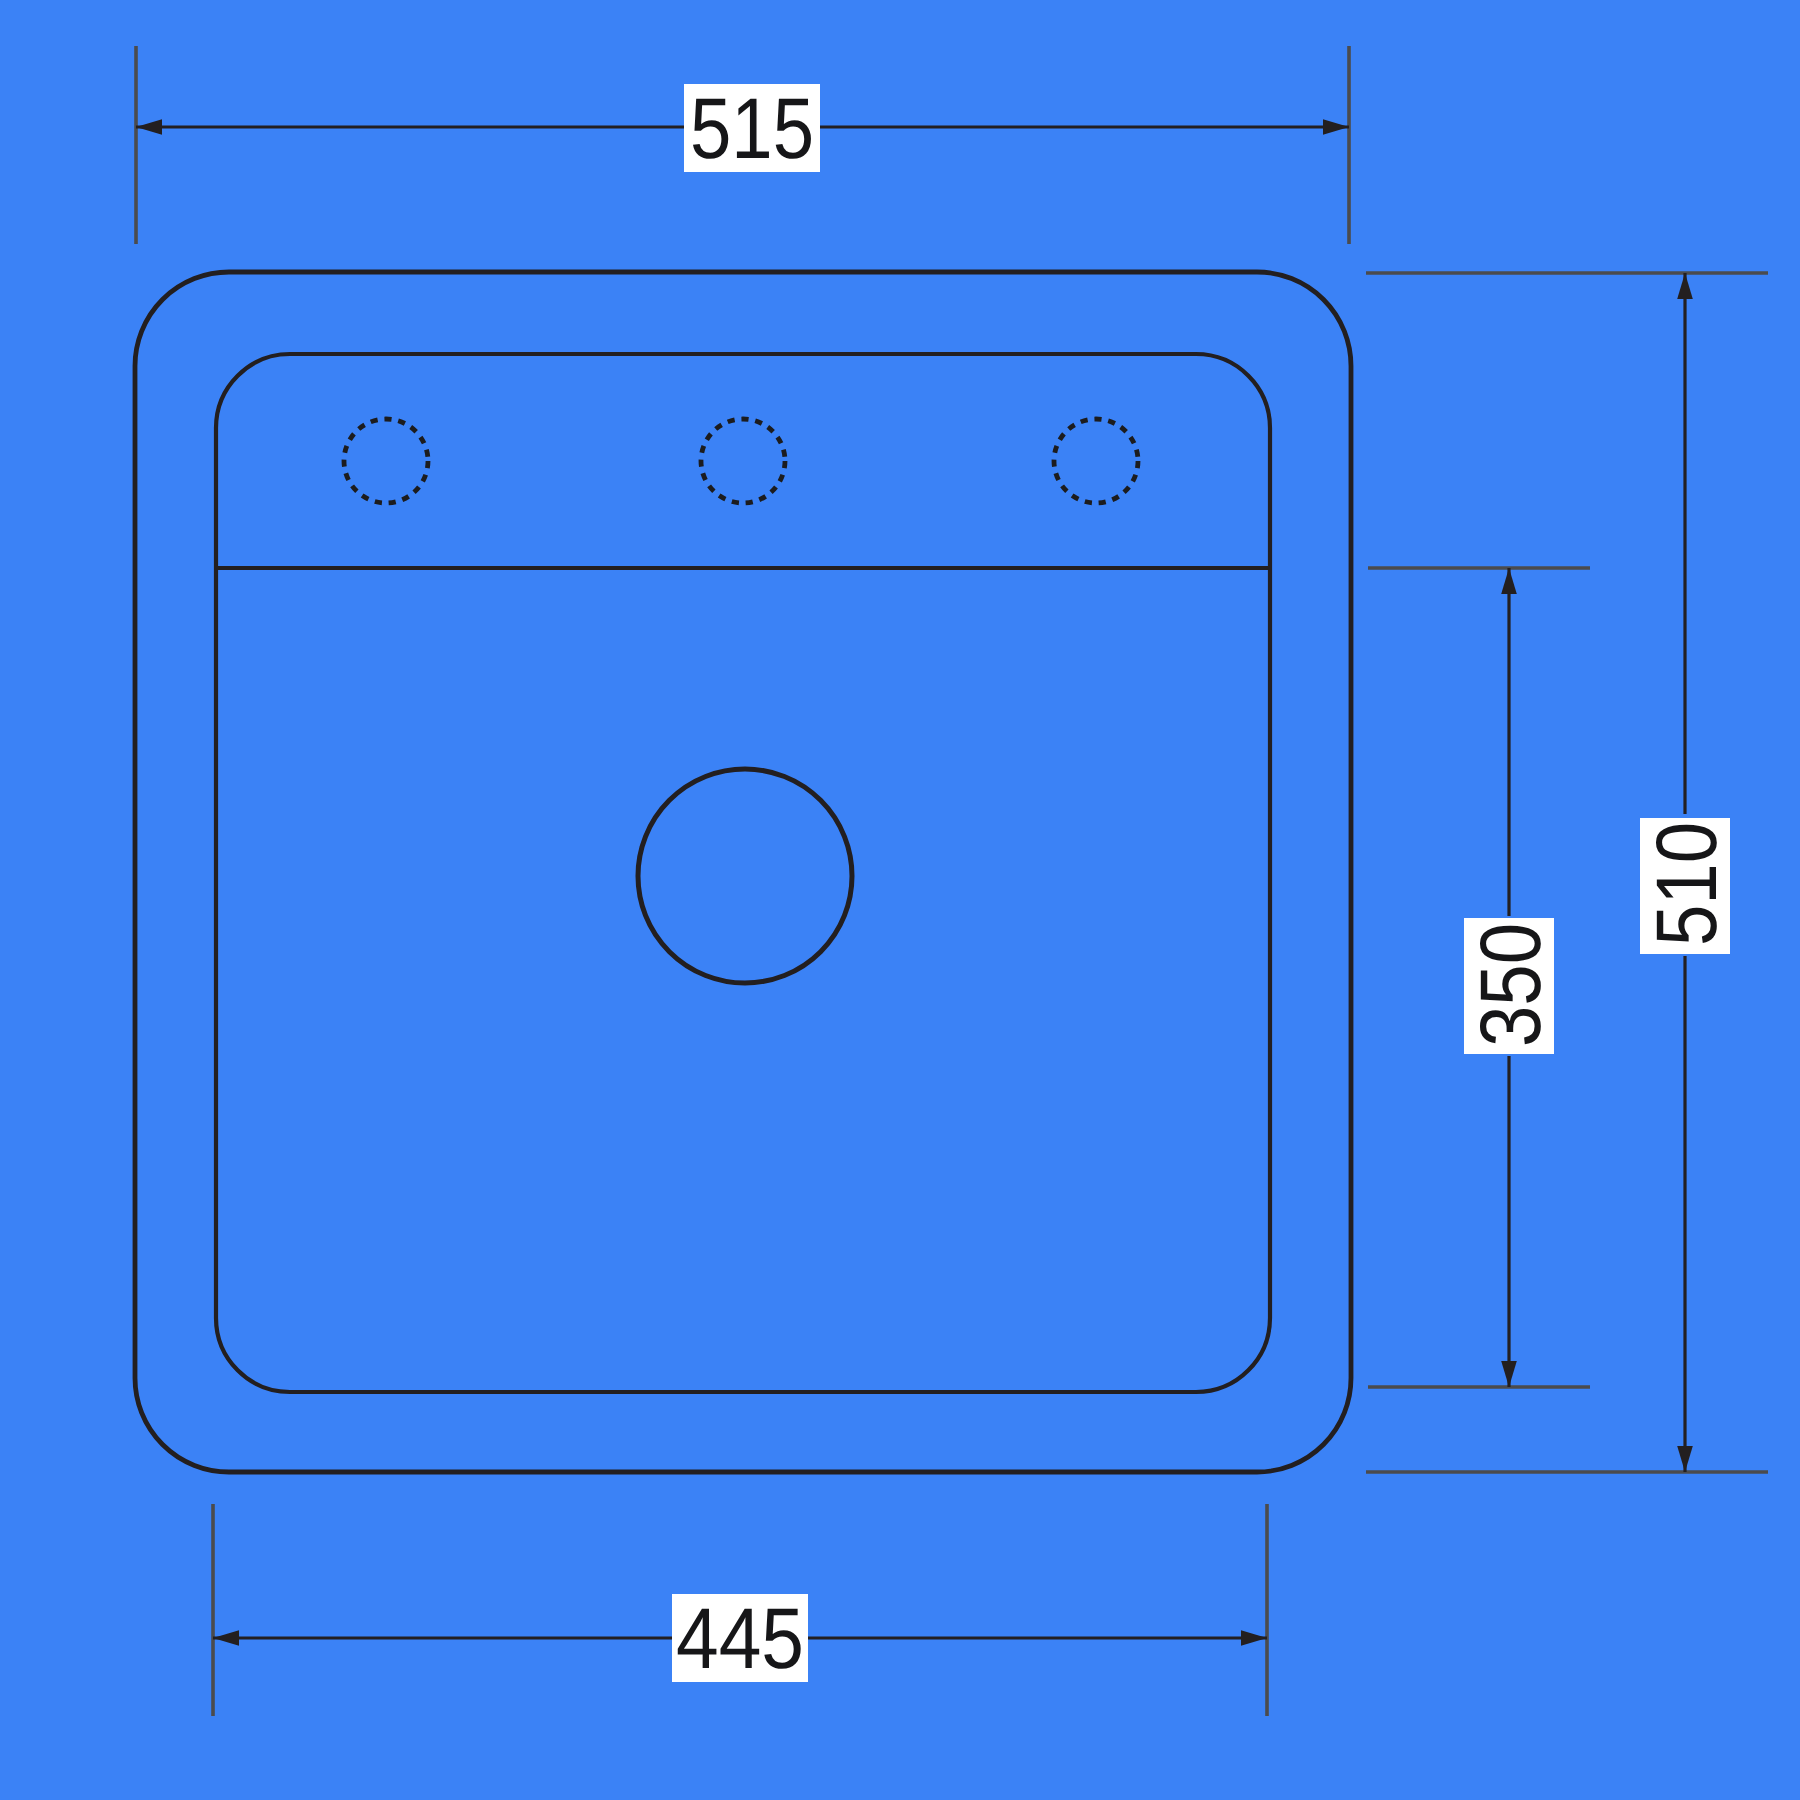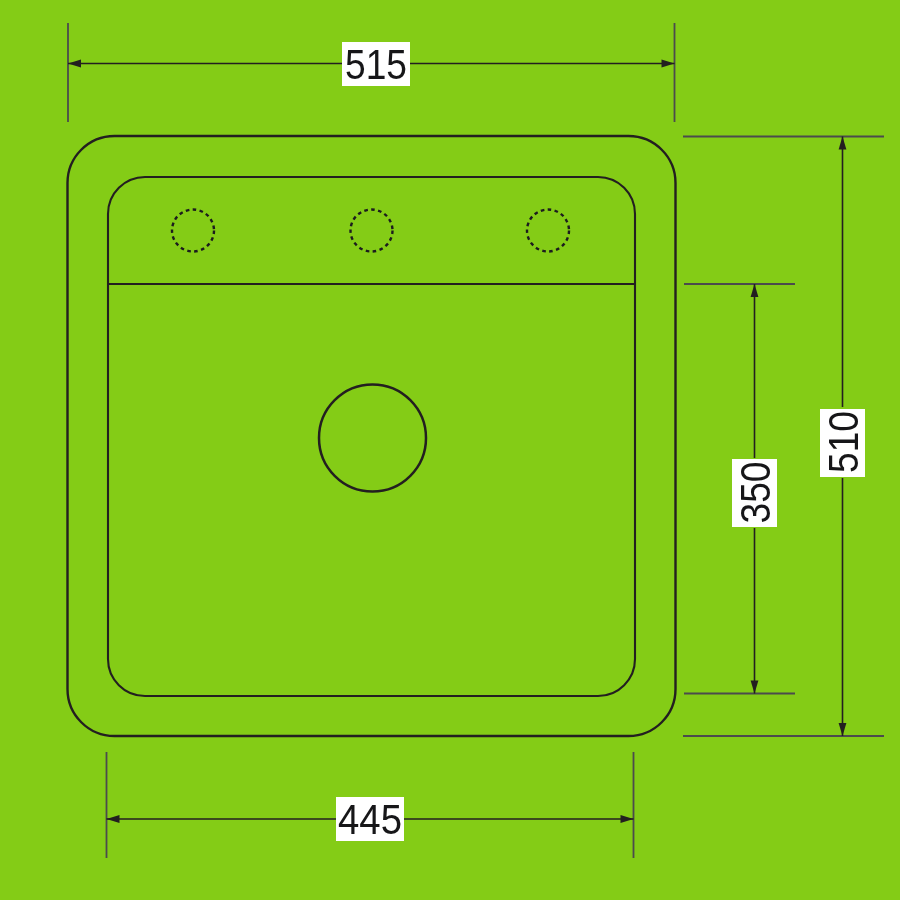--- a/index.html
+++ b/index.html
@@ -4,21 +4,21 @@
 <style>
   html, body {
     margin: 0;
     padding: 0;
     background: #ffffff;
   }
   .canvas {
     position: relative;
     width: 900px;
     height: 900px;
-    background: #84cc16;
+    background: #3b82f6;
     overflow: hidden;
   }
   svg { display: block; }
   .outline {
     fill: none;
     stroke: #231f20;
     stroke-width: 2.4px;
   }
   .outline-inner {
     fill: none;

